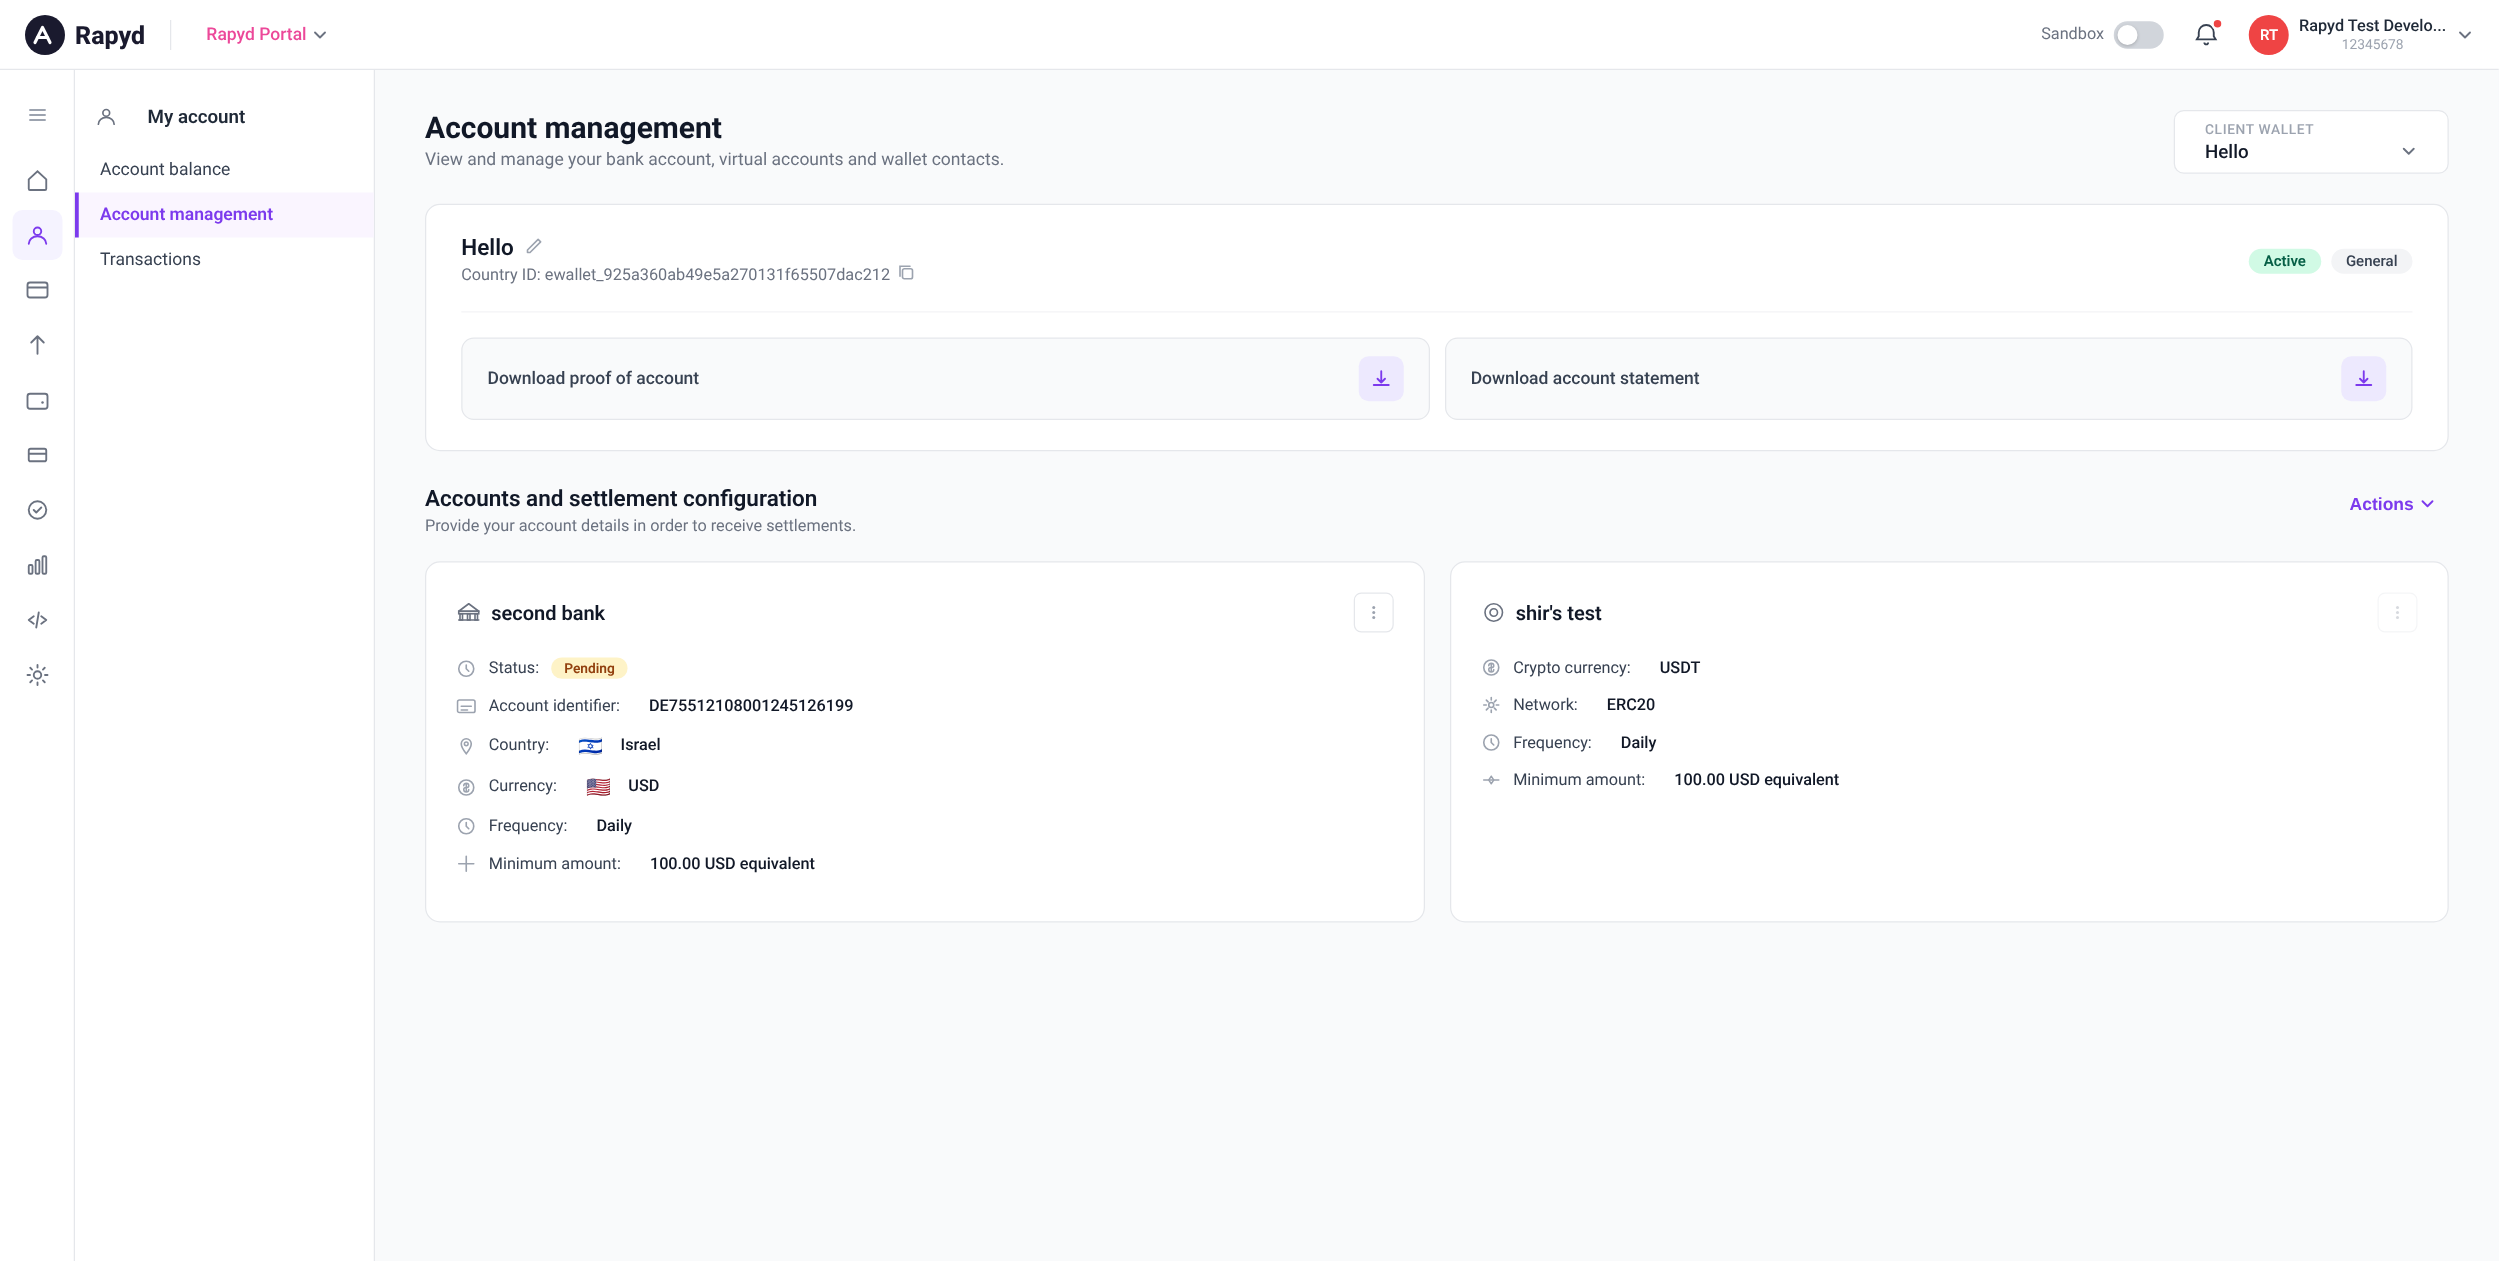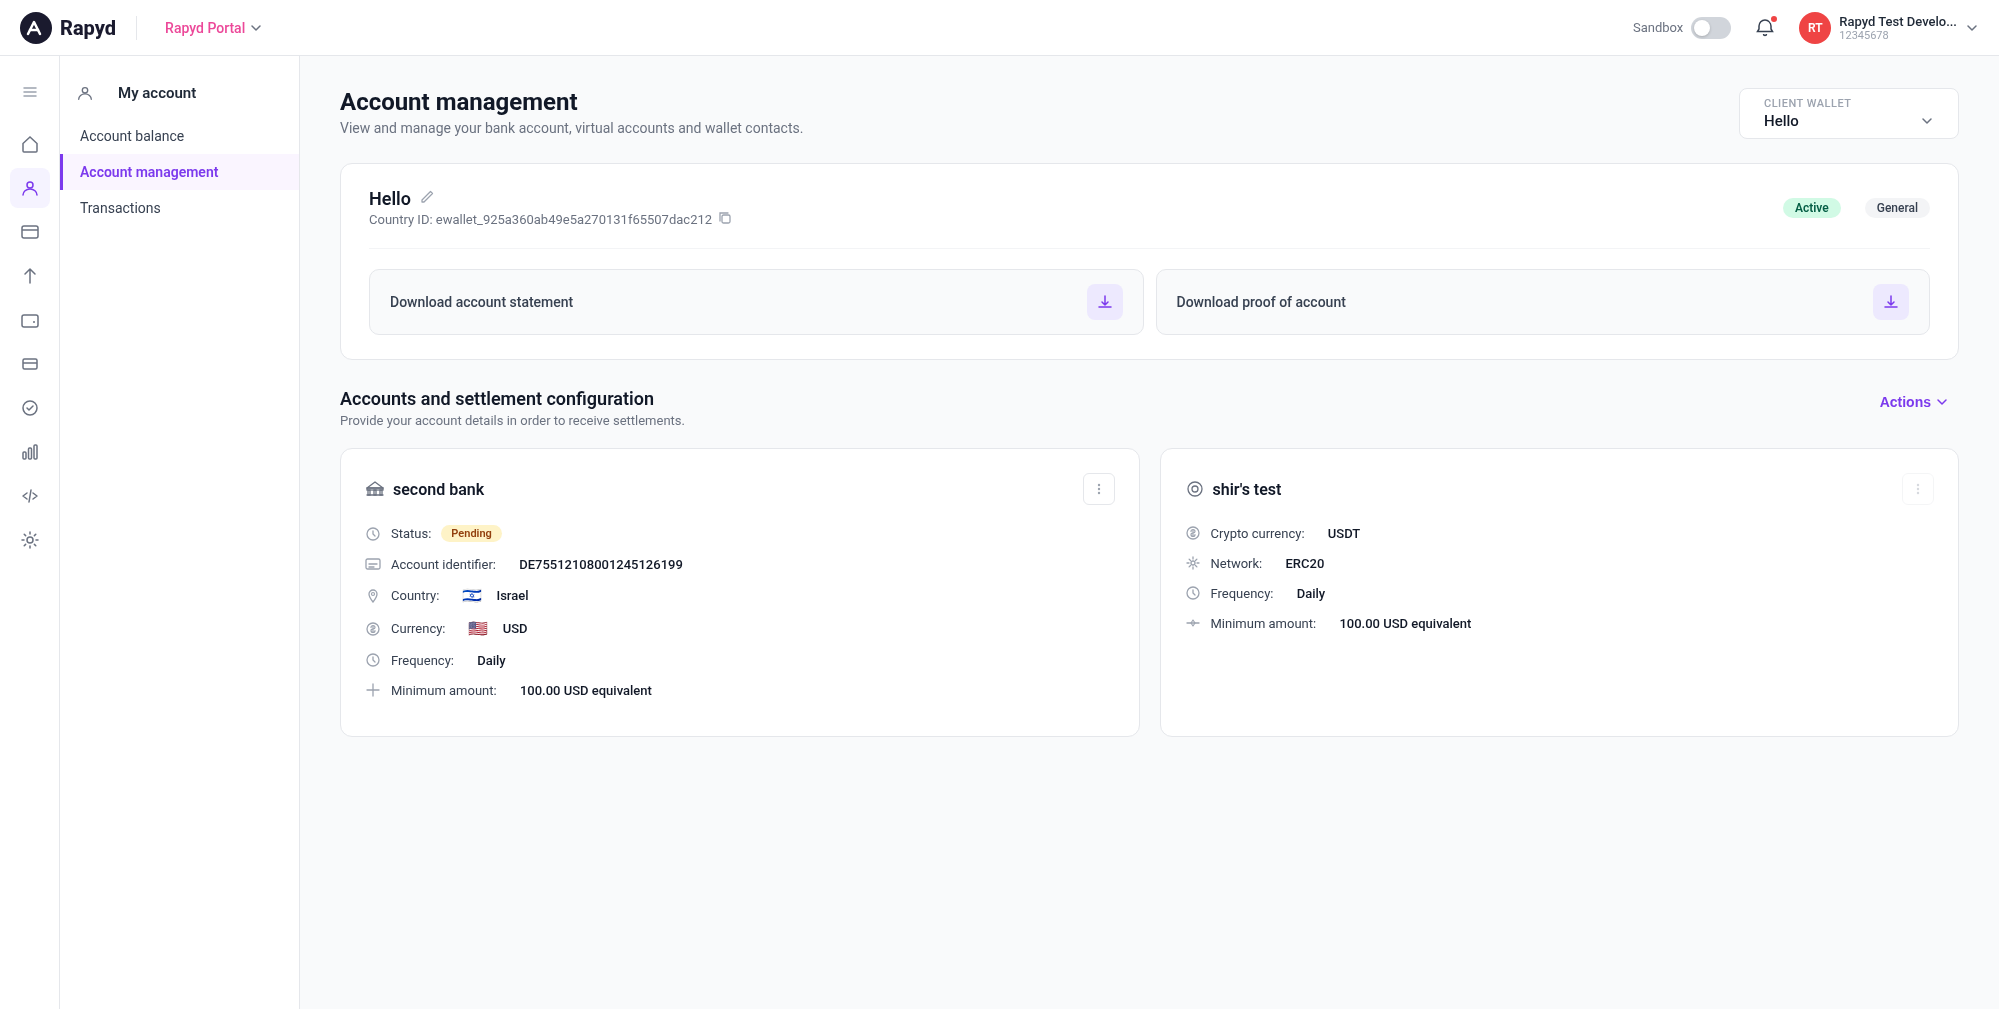--- a/index.html
+++ b/index.html
@@ -41,21 +41,21 @@
       background: #ef4444; border-radius: 50%; border: 2px solid #fff;
     }
     .user-avatar {
       width: 32px; height: 32px; background: #ef4444; border-radius: 50%;
       display: flex; align-items: center; justify-content: center;
       color: #fff; font-size: 12px; font-weight: 600;
     }
     .user-info { display: flex; align-items: center; gap: 8px; cursor: pointer; }
     .user-details { display: flex; flex-direction: column; }
     .user-name { font-size: 13px; font-weight: 500; color: #1f2937; max-width: 120px; overflow: hidden; text-overflow: ellipsis; white-space: nowrap; }
-    .user-id { font-size: 11px; color: #9ca3af; }
+    .user-id { font-size: 11px; color: #9ca3af; text-align: center; }
 
     
     .layout { display: flex; margin-top: 56px; min-height: calc(100vh - 56px); }
 
     
     .sidebar-icons {
       width: 60px; background: #fff; border-right: 1px solid #e5e7eb;
       display: flex; flex-direction: column; align-items: center;
       padding: 16px 0; gap: 4px; flex-shrink: 0;
     }
@@ -107,21 +107,21 @@
     .wallet-card {
       background: #fff; border: 1px solid #e5e7eb; border-radius: 12px;
       padding: 24px 28px; margin-bottom: 28px;
     }
     .wallet-header { display: flex; align-items: center; justify-content: space-between; margin-bottom: 20px; }
     .wallet-title-row { display: flex; align-items: center; gap: 8px; }
     .wallet-name { font-size: 18px; font-weight: 600; color: #111827; }
     .edit-icon { color: #9ca3af; cursor: pointer; }
     .wallet-id { font-size: 13px; color: #6b7280; display: flex; align-items: center; gap: 6px; margin-top: 2px; }
     .copy-icon { color: #9ca3af; cursor: pointer; }
-    .badges { display: flex; gap: 24px; }
+    .badges { display: flex; gap: 8px; }
     .badge-active {
       background: #d1fae5; color: #065f46; font-size: 12px; font-weight: 600;
       padding: 3px 12px; border-radius: 20px;
     }
     .badge-general {
       background: #f3f4f6; color: #374151; font-size: 12px; font-weight: 500;
       padding: 3px 12px; border-radius: 20px;
     }
     .wallet-actions { display: flex; gap: 12px; margin-top: 4px; }
     .wallet-action-btn {
@@ -343,30 +343,30 @@
           </div>
         </div>
         <div class="badges">
           <span class="badge-active">Active</span>
           <span class="badge-general">General</span>
         </div>
       </div>
       <div class="wallet-divider"></div>
       <div class="wallet-actions">
         <div class="wallet-action-btn">
-          <span>Download account statement</span>
+          <span>Download proof of account</span>
           <div class="wallet-action-icon">
             <svg viewBox="0 0 18 18" fill="none">
               <path d="M9 3v9M6 9l3 3 3-3" stroke="#7c3aed" stroke-width="1.5" stroke-linecap="round" stroke-linejoin="round"></path>
               <path d="M3 14h12" stroke="#7c3aed" stroke-width="1.5" stroke-linecap="round"></path>
             </svg>
           </div>
         </div>
         <div class="wallet-action-btn">
-          <span>Download proof of account</span>
+          <span>Download account statement</span>
           <div class="wallet-action-icon">
             <svg viewBox="0 0 18 18" fill="none">
               <path d="M9 3v9M6 9l3 3 3-3" stroke="#7c3aed" stroke-width="1.5" stroke-linecap="round" stroke-linejoin="round"></path>
               <path d="M3 14h12" stroke="#7c3aed" stroke-width="1.5" stroke-linecap="round"></path>
             </svg>
           </div>
         </div>
       </div>
     </div>
 

